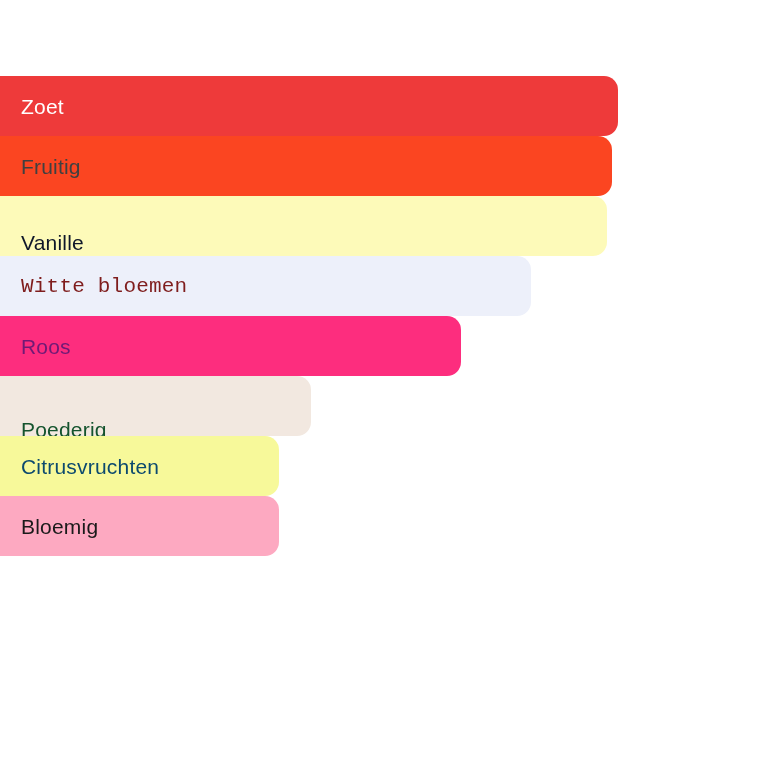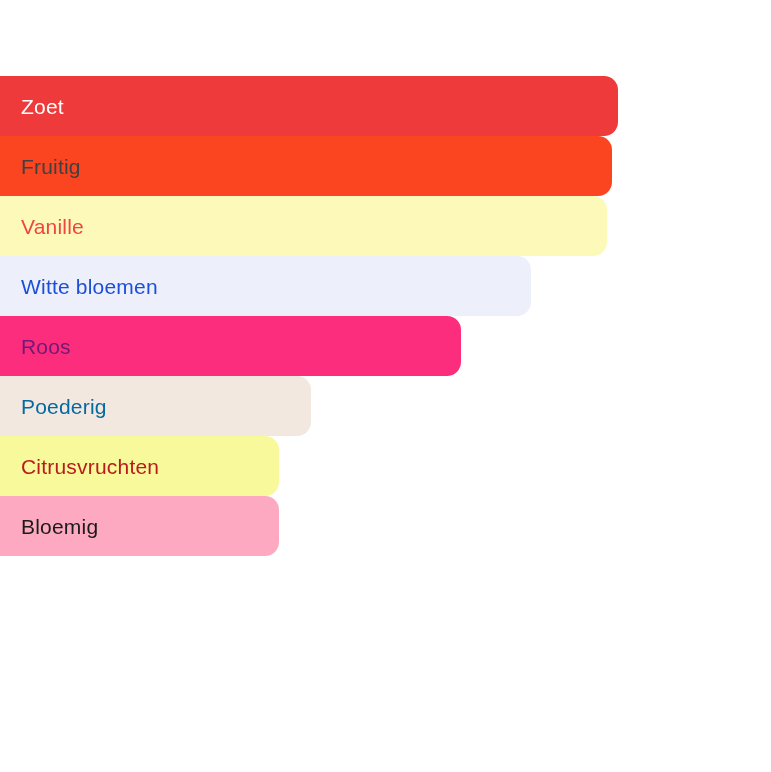--- a/index.html
+++ b/index.html
@@ -72,36 +72,36 @@
       <div class="bar-row">
         <div class="bar-fill" style="width: 618px; background: rgb(238, 58, 58);"></div>
         <span class="bar-label" style="color: rgb(255, 255, 255);">Zoet</span>
       </div>
       <div class="bar-row">
         <div class="bar-fill" style="width: 612px; background: rgb(251, 69, 33);"></div>
         <span class="bar-label" style="color: #404040;">Fruitig</span>
       </div>
       <div class="bar-row">
         <div class="bar-fill" style="width: 607px; background: rgb(253, 250, 185);"></div>
-        <span class="bar-label" style="color: #ef4444;">Vanille</span>
+        <span class="bar-label" style="color: #0f172a; margin-top: 16px;">Vanille</span>
       </div>
       <div class="bar-row">
         <div class="bar-fill" style="width: 531px; background: rgb(237, 240, 250);"></div>
-        <span class="bar-label" style="color: #1d4ed8;">Witte bloemen</span>
+        <span class="bar-label" style="color: #7f1d1d; font-family: Liberation Mono, monospace;">Witte bloemen</span>
       </div>
       <div class="bar-row">
         <div class="bar-fill" style="width: 461px; background: rgb(253, 45, 126);"></div>
         <span class="bar-label" style="color: #701a75;">Roos</span>
       </div>
       <div class="bar-row">
         <div class="bar-fill" style="width: 311px; background: rgb(242, 232, 224);"></div>
-        <span class="bar-label" style="color: #0369a1;">Poederig</span>
+        <span class="bar-label" style="color: #14532d; margin-top: 23px;">Poederig</span>
       </div>
       <div class="bar-row">
         <div class="bar-fill" style="width: 279px; background: rgb(247, 249, 154);"></div>
-        <span class="bar-label" style="color: #b91c1c;">Citrusvruchten</span>
+        <span class="bar-label" style="color: #0c4a6e;">Citrusvruchten</span>
       </div>
       <div class="bar-row">
         <div class="bar-fill" style="width: 279px; background: rgb(253, 169, 193);"></div>
         <span class="bar-label" style="color: rgb(26, 26, 26);">Bloemig</span>
       </div>
     </div>
 </div>
 
 </body></html>

